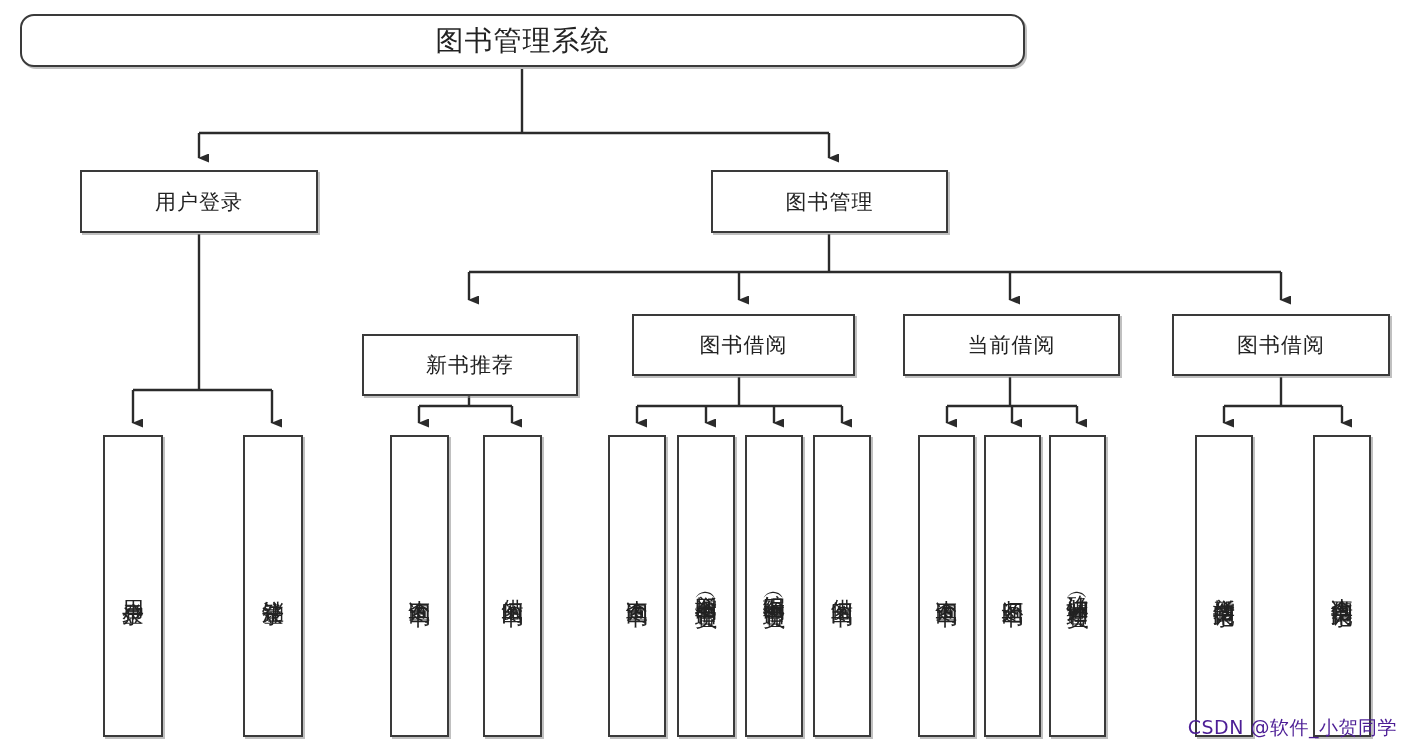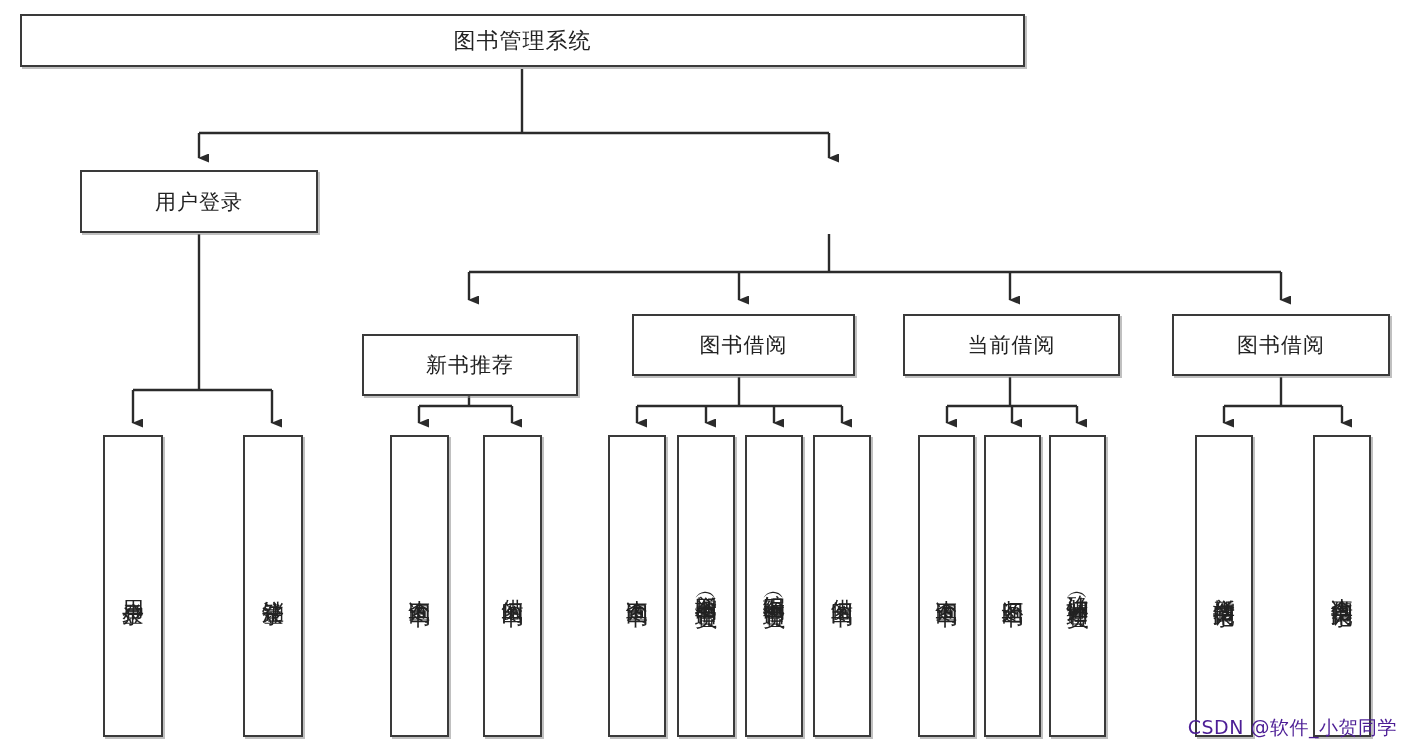--- a/index.html
+++ b/index.html
@@ -36,21 +36,22 @@
     justify-content: center;
     color: #222222;
     z-index: 2;
   }
   .node.h {
     font-size: 21px;
     letter-spacing: 1px;
     white-space: nowrap;
   }
   .node.root {
-    font-size: 22px;
+    font-size: 28px;
+    border-radius: 14px;
   }
   .node.v {
     writing-mode: vertical-rl;
     text-orientation: upright;
     font-size: 22px;
     line-height: 1.18;
     letter-spacing: 2px;
     padding: 6px 0;
     align-items: center;
     justify-content: center;
@@ -127,20 +128,23 @@
     </g>
   </svg>
 
   <div class="node h root" style="left:20px; top:14px; width:1005px; height:53px;">
     <span>图书管理系统</span>
   </div>
 
   <div class="node h" style="left:80px; top:170px; width:238px; height:63px;">
     <span>用户登录</span>
   </div>
+  <div class="node h" style="left:711px; top:170px; width:237px; height:63px;">
+    <span>图书管理</span>
+  </div>
 
   <div class="node h" style="left:362px; top:314px; width:216px; height:62px;margin-top:20px;">
     <span>新书推荐</span>
   </div>
   <div class="node h" style="left:632px; top:314px; width:223px; height:62px;">
     <span>图书借阅</span>
   </div>
   <div class="node h" style="left:903px; top:314px; width:217px; height:62px;">
     <span>当前借阅</span>
   </div>

